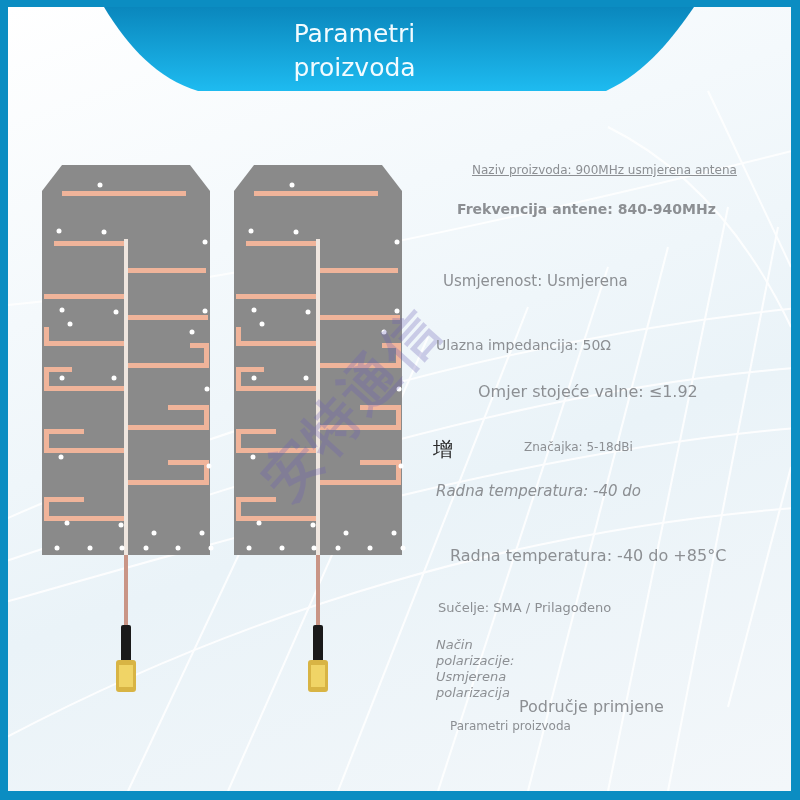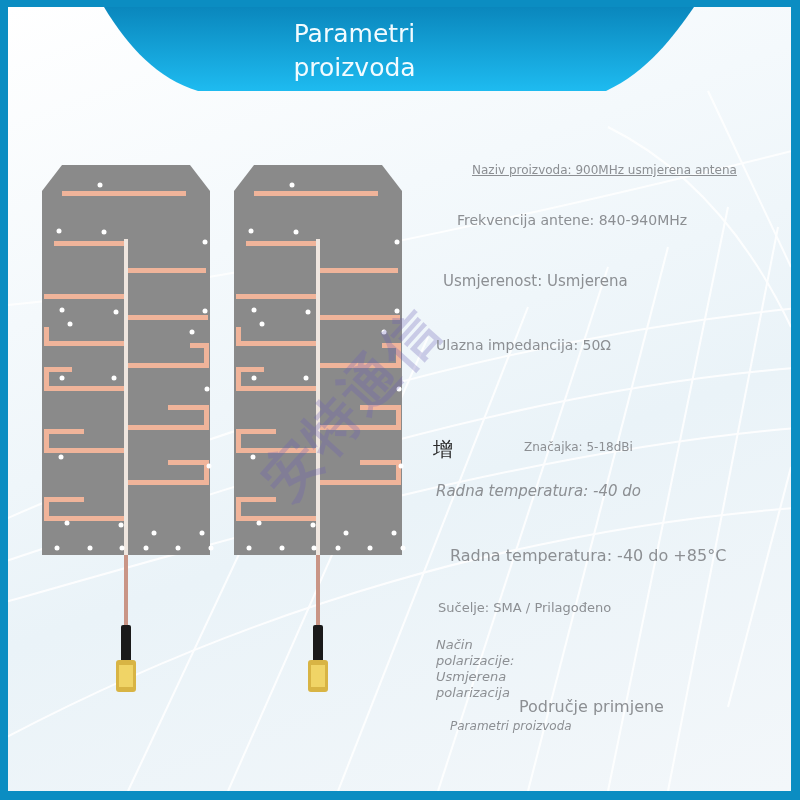--- a/index.html
+++ b/index.html
@@ -178,35 +178,36 @@
         <circle cx="138" cy="383" r="2.5"></circle>
           <circle cx="171" cy="383" r="2.5"></circle>
       </g>
     </svg>
 
     <div class="watermark">
       <div style="position:absolute;left:-10px;top:70px;font-size:56px;font-weight:bold;color:#6a5fb5;opacity:0.28;transform:rotate(-48deg);transform-origin:50% 50%;white-space:nowrap;letter-spacing:2px;font-family:'DejaVu Sans',sans-serif;">安特通信</div>
     </div>
 
     <div class="spec" style="left:464px;top:156px;font-size:12px;text-decoration:underline;">Naziv proizvoda: 900MHz usmjerena antena</div>
-    <div class="spec" style="left:449px;top:205px;font-size:14px;">Frekvencija antene: 840-940MHz</div>
+    <div class="spec" style="left:449px;top:194px;font-size:14px;font-weight:bold;">Frekvencija antene: 840-940MHz</div>
     <div class="spec" style="left:435px;top:265px;font-size:15px;">Usmjerenost: Usmjerena</div>
     <div class="spec" style="left:428px;top:330px;font-size:14px;">Ulazna impedancija: 50Ω</div>
+    <div class="spec" style="left:470px;top:375px;font-size:16px;">Omjer stojeće valne: ≤1.92</div>
     <div class="glyph" style="left:425px;top:429px;">增</div>
     <div class="spec" style="left:516px;top:433px;font-size:12px;">Značajka: 5-18dBi</div>
 
     <div class="spec center" style="left:428px;top:475px;width:230px;font-size:15px;line-height:19px;">
       <div>Radna temperatura: -40 do</div>
     </div>
     <div class="spec" style="left:442px;top:539px;font-size:16px;">Radna temperatura: -40 do +85°C</div>
     <div class="spec" style="left:430px;top:593px;font-size:13px;">Sučelje: SMA / Prilagođeno</div>
 
     <div class="spec center" style="left:428px;top:630px;width:90px;font-size:13px;line-height:16px;">
       <div>Način</div>
       <div>polarizacije:</div>
       <div>Usmjerena</div>
       <div>polarizacija</div>
     </div>
     <div class="spec" style="left:511px;top:650px;font-size:16px;margin-top:40px;">Područje primjene</div>
-    <div class="spec" style="left:442px;top:712px;font-size:12px;font-style:italic;">Parametri proizvoda</div>
+    <div class="spec" style="left:442px;top:712px;font-size:12px;">Parametri proizvoda</div>
 
   </div>
 </div>
 
 </body></html>

